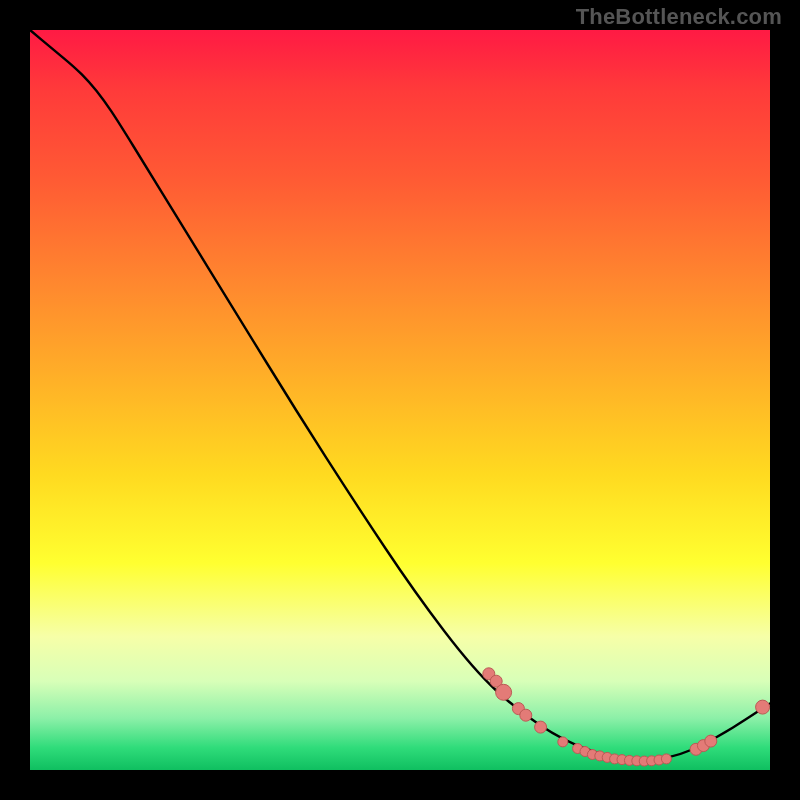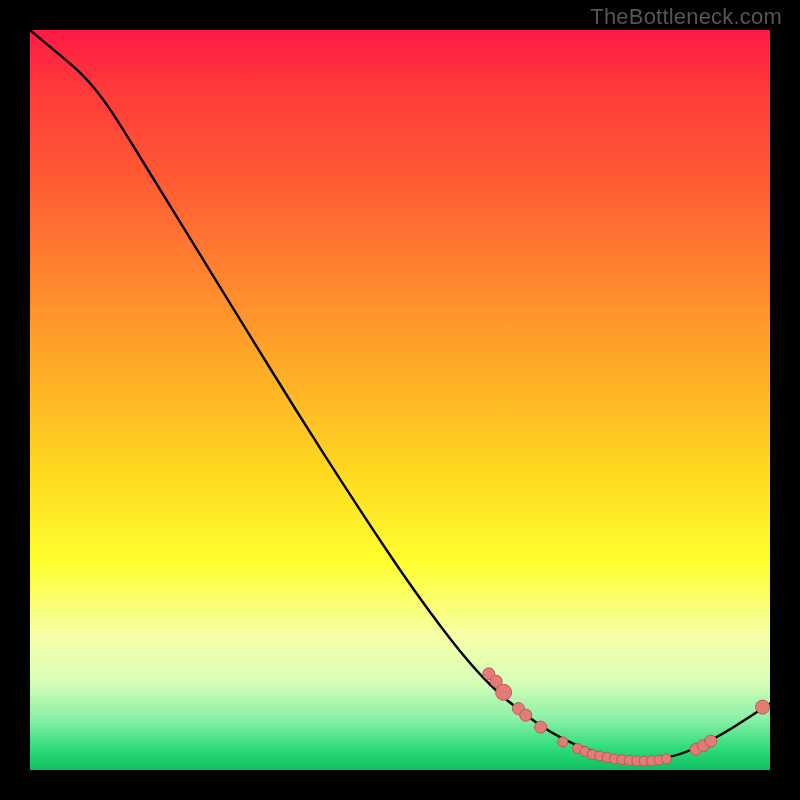--- a/index.html
+++ b/index.html
@@ -16,21 +16,21 @@
     width: 800px;
     height: 800px;
     background: #000;
   }
   .watermark {
     position: absolute;
     top: 4px;
     right: 18px;
     color: #555;
     font-size: 22px;
-    font-weight: 400;
+    font-weight: 700;
     letter-spacing: 0.2px;
     user-select: none;
   }
   .plot {
     position: absolute;
     left: 30px;
     top: 30px;
     width: 740px;
     height: 740px;
     

